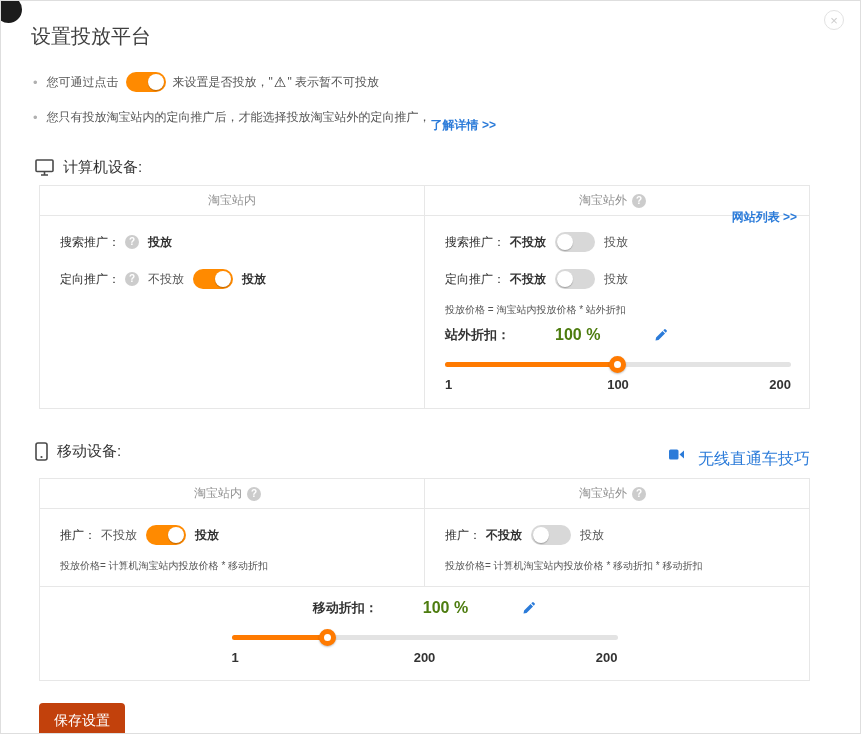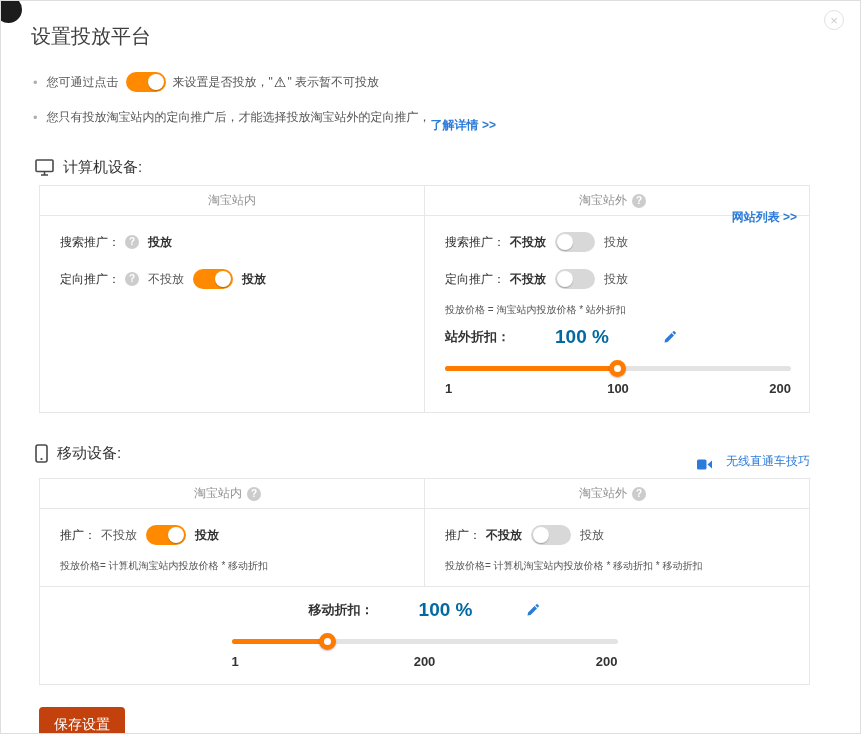--- a/index.html
+++ b/index.html
@@ -15,21 +15,21 @@
   .bullet { color:#b0b0b0; margin-right:9px; font-size:13px; }
   .note .toggle { margin:0 7px; }
   .warn { font-size:14px; color:#222; margin:0 1px; font-family:"DejaVu Sans",sans-serif; }
   .link { color:#2b7bd9; text-decoration:none; cursor:pointer;margin-top:16px; }
   .bold { font-weight:bold; }
 
   .section-head { display:flex; align-items:center; margin:24px 50px 8px 34px; }
   .sicon { display:inline-flex; margin-right:9px; }
   .section-label { font-size:15px; color:#333; }
   .spacer { flex:1; }
-  .tips-link { font-size:12px; display:inline-flex; align-items:flex-end; gap:5px; }
+  .tips-link { font-size:16px; display:inline-flex; align-items:flex-start; gap:5px; }
 
   .table { margin:0 50px 0 38px; border:1px solid #e7e7e7; }
   .thead { display:flex; height:30px; border-bottom:1px solid #e7e7e7; }
   .th { flex:1; position:relative; display:flex; align-items:center; justify-content:center; gap:5px; font-size:12px; color:#919191; }
   .th + .th { border-left:1px solid #e7e7e7; }
   .th-right { position:absolute; right:12px; top:50%; transform:translateY(-50%); }
   .tbody { display:flex; align-items:stretch; }
   .cell { flex:1; padding:13px 18px 13px 20px; }
   .cell + .cell { border-left:1px solid #e7e7e7; }
 
@@ -41,21 +41,21 @@
   .state.bold { color:#333; }
 
   .toggle { flex:none; width:40px; height:20px; border-radius:10px; background:#d8d8d8; position:relative; display:inline-block; vertical-align:middle; cursor:pointer; }
   .toggle .knob { position:absolute; top:2px; left:2px; width:16px; height:16px; border-radius:50%; background:#fff; box-shadow:0 1px 1px rgba(0,0,0,.25); }
   .toggle.on { background:#ff8a00; }
   .toggle.on .knob { left:22px; }
 
   .formula { font-size:10px; color:#555; }
   .discount-line { display:flex; align-items:center; margin-top:9px;gap:40px; }
   .dlabel { font-size:13px; font-weight:bold; color:#333; }
-  .dvalue { font-size:19px; font-weight:bold; color:#0369a1; margin-left:5px; }
+  .dvalue { font-size:16px; font-weight:bold; color:#4d7c0f; margin-left:5px; }
   .edit { margin-left:14px; cursor:pointer; display:inline-flex; }
 
   .slider { position:relative; height:17px; margin-top:12px; }
   .track { position:absolute; left:0; right:0; top:6px; height:5px; background:#e3e3e3; border-radius:3px; cursor:pointer; }
   .fill { height:5px; background:#ff7a00; border-radius:3px; }
   .sknob { position:absolute; top:0; width:17px; height:17px; margin-left:-9px; border-radius:50%; background:#fff; border:5px solid #ff7a00; box-shadow:0 1px 2px rgba(0,0,0,.25); cursor:pointer; }
   .slider-labels { position:relative; height:18px; margin-top:4px; font-size:13px; font-weight:bold; color:#333; }
   .slider-labels .min { position:absolute; left:0; }
   .slider-labels .mid { position:absolute; left:50%; transform:translateX(-50%); }
   .slider-labels .max { position:absolute; right:0; }

